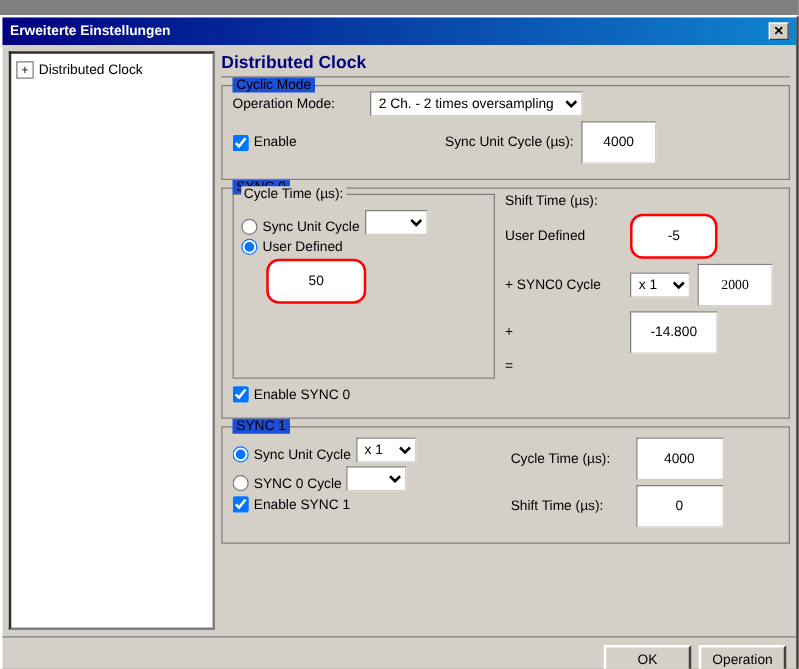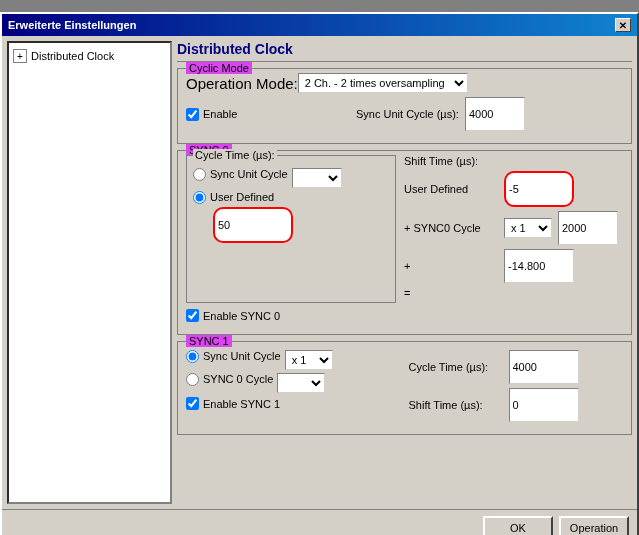--- a/index.html
+++ b/index.html
@@ -106,27 +106,27 @@
     .group-box {
       border: 1px solid #808080;
       padding: 4px 8px 8px 8px;
       margin-bottom: 6px;
       position: relative;
     }
     .group-box-title {
       position: absolute;
       top: -7px;
       left: 8px;
-      background: #d946ef;
+      background: #1d4ed8;
       padding: 0 3px;
       font-size: 11px;
     }
     .form-label {
       min-width: 110px;
-      font-size: 15px;
+      font-size: 11px;
     }
     select.win-select {
       height: 20px;
       background: #ffffff;
       border: 1px solid;
       border-top-color: #808080;
       border-left-color: #808080;
       border-right-color: #d4d0c8;
       border-bottom-color: #d4d0c8;
       font-size: 11px;
@@ -135,21 +135,21 @@
     input.win-input {
       height: 20px;
       background: #ffffff;
       border: 1px solid;
       border-top-color: #808080;
       border-left-color: #808080;
       border-right-color: #d4d0c8;
       border-bottom-color: #d4d0c8;
       font-size: 11px;
       padding: 16px 3px;
-      text-align: left;
+      text-align: center;
     }
     input.win-input.highlighted {
       border: 2px solid red;
       border-radius: 10px;
     }
     input[type="checkbox"] {
       margin-right: 4px;
     }
     input[type="radio"] {
       margin-right: 4px;
@@ -197,21 +197,21 @@
       border-top-color: #ffffff;
       border-left-color: #ffffff;
       border-right-color: #404040;
       border-bottom-color: #404040;
       font-size: 11px;
       cursor: pointer;
       padding: 0 8px;
     }
     .radio-row {
       display: flex;
-      align-items: flex-start;
+      align-items: flex-end;
       margin-bottom: 3px;
     }
     .shift-right-section {
       margin-left: 0;
     }
     .shift-row {
       display: flex;
       align-items: center;
       margin-bottom: 4px;
     }
@@ -295,21 +295,21 @@
               <span class="shift-label">User Defined</span>
               <input class="win-input highlighted" style="width: 70px;" type="text" value="-5">
             </div>
             <div class="shift-row">
               <span class="plus-label">+ SYNC0 Cycle</span>
               <select class="win-select" style="width:48px;">
                 <option>x 1</option>
                 <option>x 2</option>
                 <option>x 4</option>
               </select>
-              <input class="win-input" style="width: 60px; margin-left: 6px;" type="text" value="2000">
+              <input class="win-input" style="width: 60px; margin-left: 6px; font-family: Liberation Serif, serif;" type="text" value="2000">
             </div>
             <div class="shift-row">
               <span class="shift-label">+</span>
               <input class="win-input" style="width: 70px;" type="text" value="-14.800">
             </div>
             <div class="shift-row">
               <span class="shift-label">=</span>
             </div>
           </div>
         </div>

